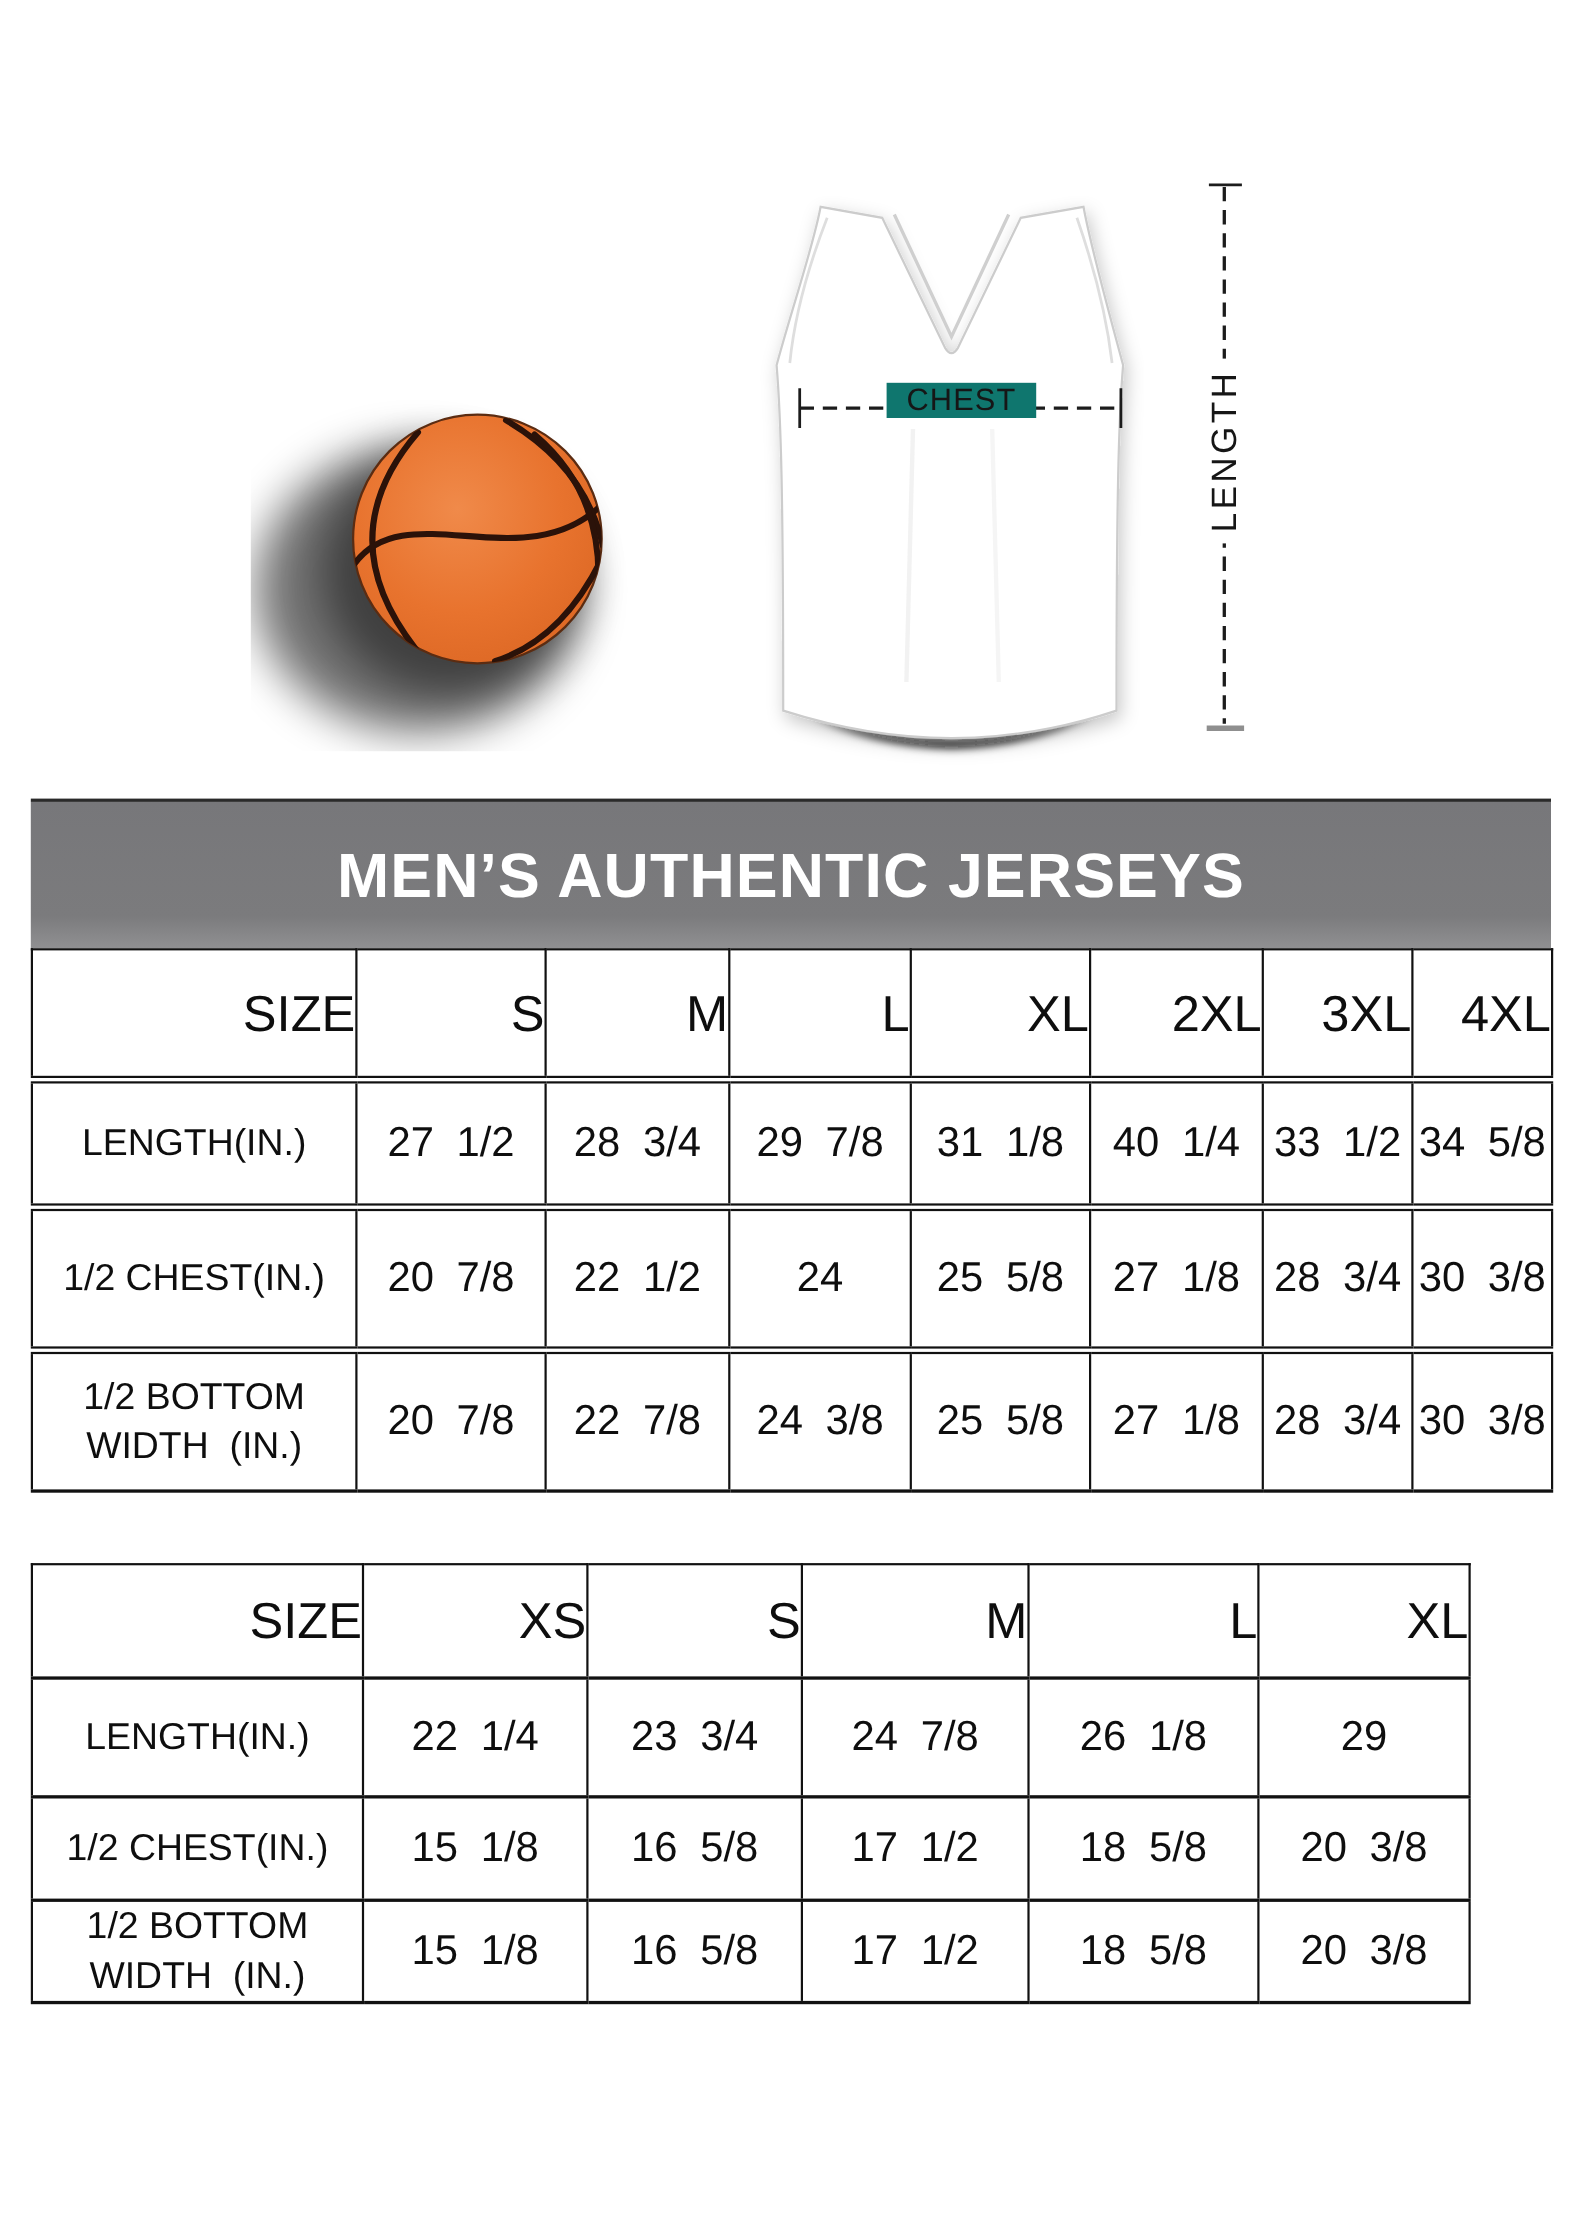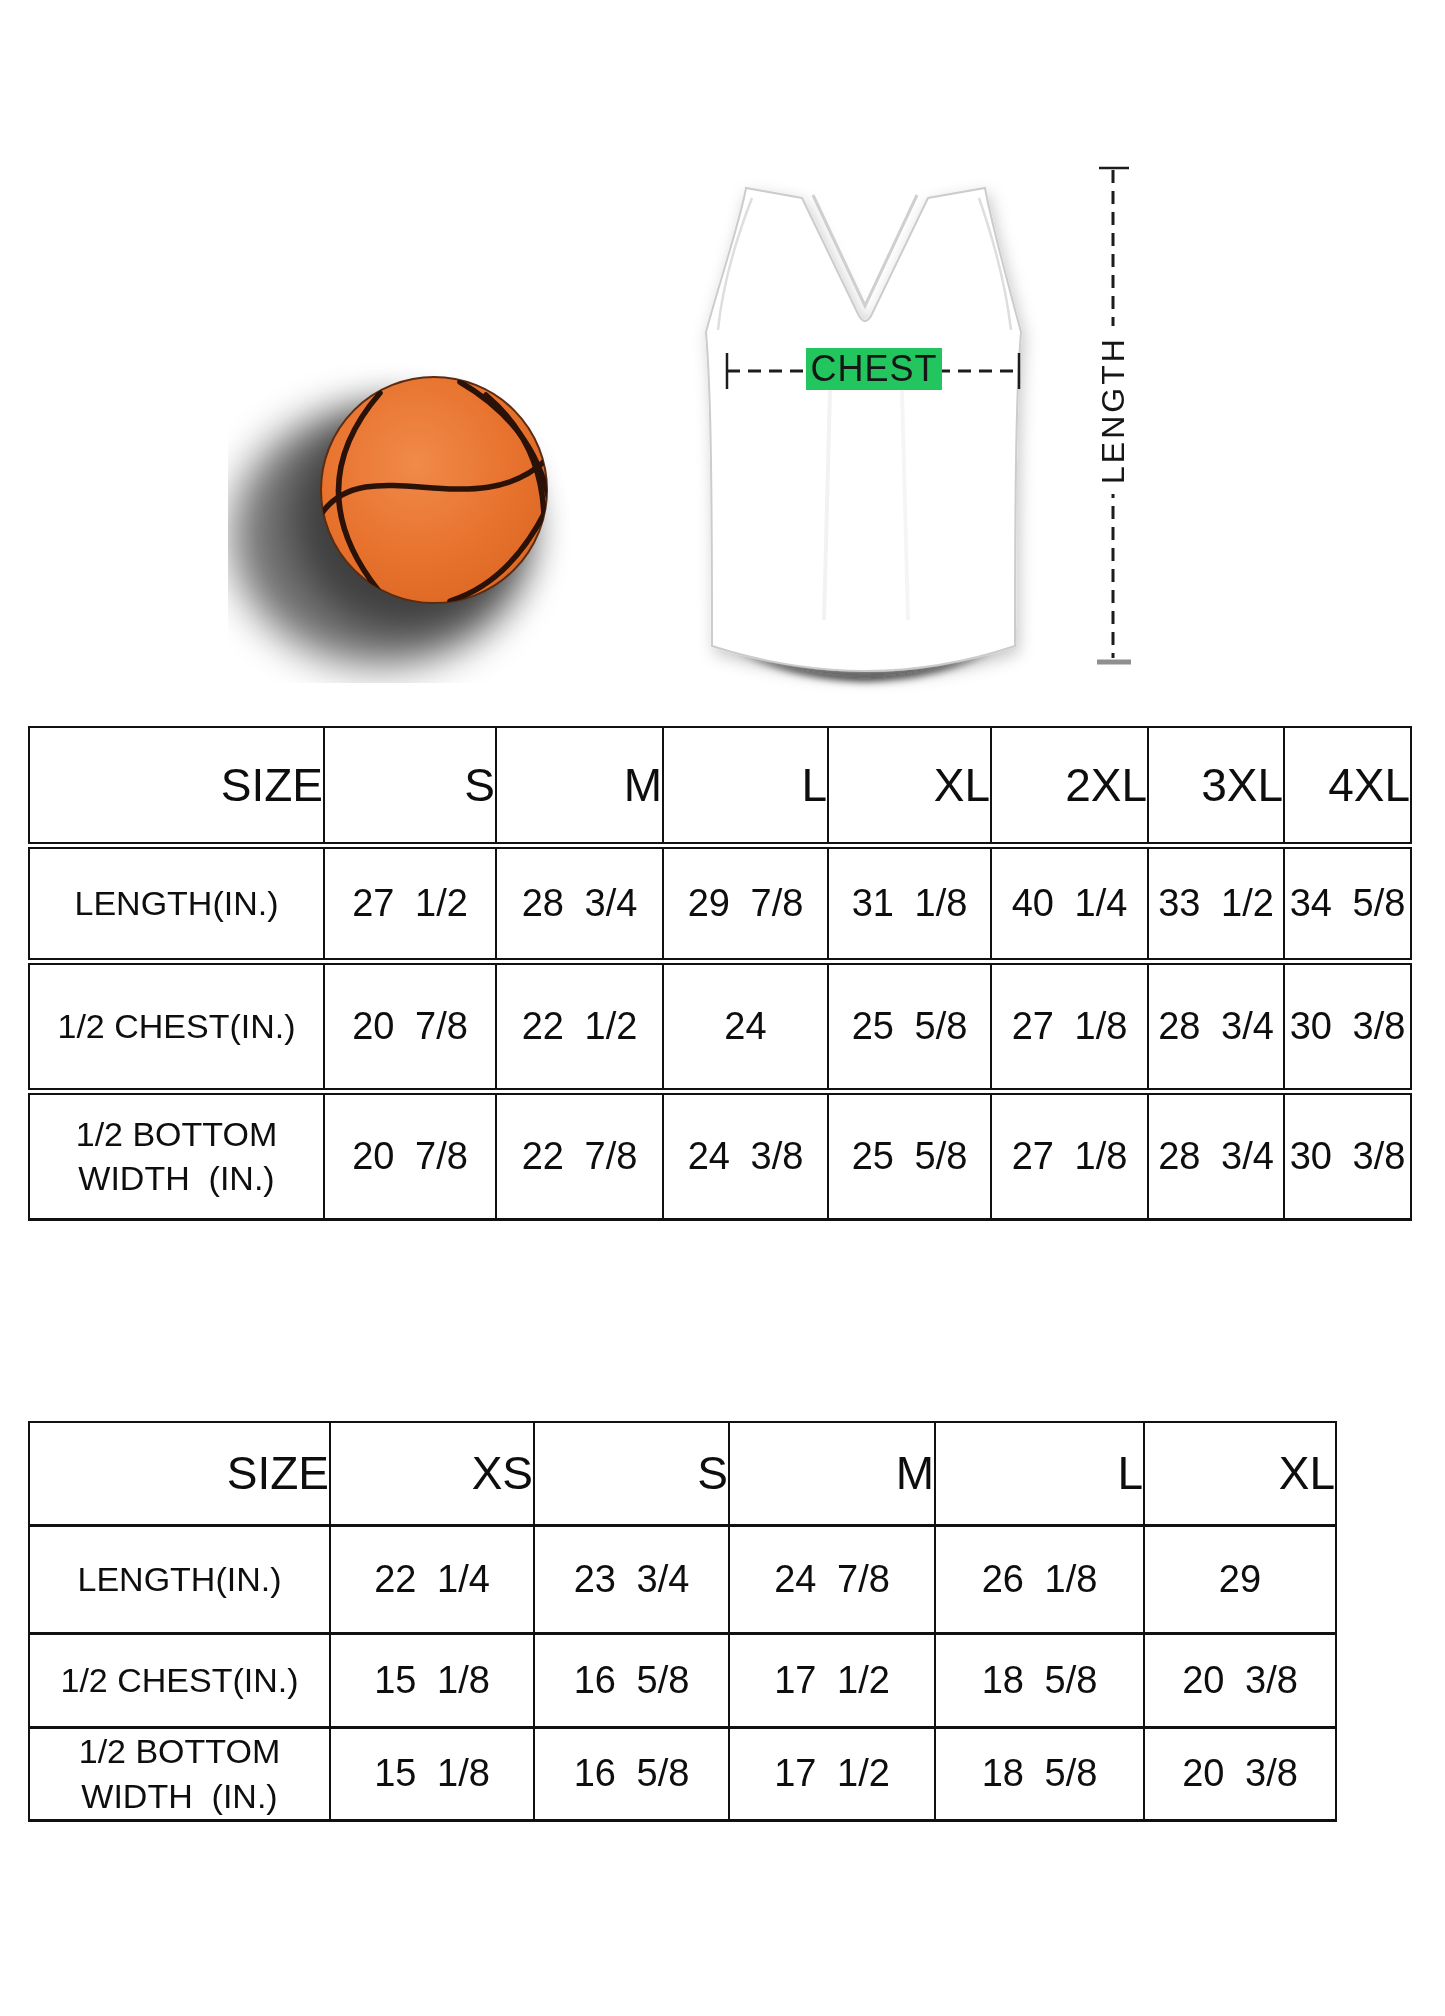--- a/index.html
+++ b/index.html
@@ -8,21 +8,21 @@
 
   
   .main-title{position:absolute;top:30px;left:0;width:100%;text-align:center;
               font-size:102px;font-weight:900;line-height:1.0;white-space:nowrap;color:#0c0c0c;}
   .main-title span{display:inline-block;transform:scaleX(0.62);transform-origin:50% 50%;
                    letter-spacing:3px;word-spacing:52px;}
 
   
   .fig-abs{position:absolute;}
   .chest-label{position:absolute;left:806px;top:348px;width:136px;text-align:center;
-               font-size:36px;letter-spacing:1px;background:#22c55e;color:#161616;z-index:4;}
+               font-size:28px;letter-spacing:1px;background:#0f766e;color:#161616;z-index:4;}
   .length-label{position:absolute;left:1086px;top:326px;width:54px;height:168px;z-index:4;
                 display:flex;align-items:center;justify-content:center;background:#fff;
                 writing-mode:vertical-rl;transform:rotate(180deg);
                 font-size:32px;letter-spacing:3px;color:#161616;}
 
   
   .tbl-section{position:absolute;left:28px;}
   .mens{top:726px;width:1382px;}
   .boys{top:1421px;width:1307px;}
 
@@ -138,20 +138,23 @@
   <div class="chest-label">CHEST</div>
 
   <svg class="fig-abs" style="left:1092px;top:160px;" width="44" height="510" viewBox="0 0 44 510">
     <line x1="7" y1="8" x2="37" y2="8" stroke="#1c1c1c" stroke-width="2.5"></line>
     <line x1="21" y1="10" x2="21" y2="498" stroke="#1c1c1c" stroke-width="3" stroke-dasharray="13 8"></line>
     <line x1="5" y1="502" x2="39" y2="502" stroke="#8f8f8f" stroke-width="5"></line>
   </svg>
   <div class="length-label">LENGTH</div>
 
   <section class="tbl-section mens">
+    <div class="band">
+      <span>MEN’S AUTHENTIC JERSEYS</span>
+    </div>
     <table id="mens-table">
         <colgroup>
           <col style="width: 295px;">
           <col style="width: 172px;">
           <col style="width: 167px;">
           <col style="width: 165px;">
           <col style="width: 163px;">
           <col style="width: 157px;">
           <col style="width: 136px;">
           <col style="width: 127px;">

